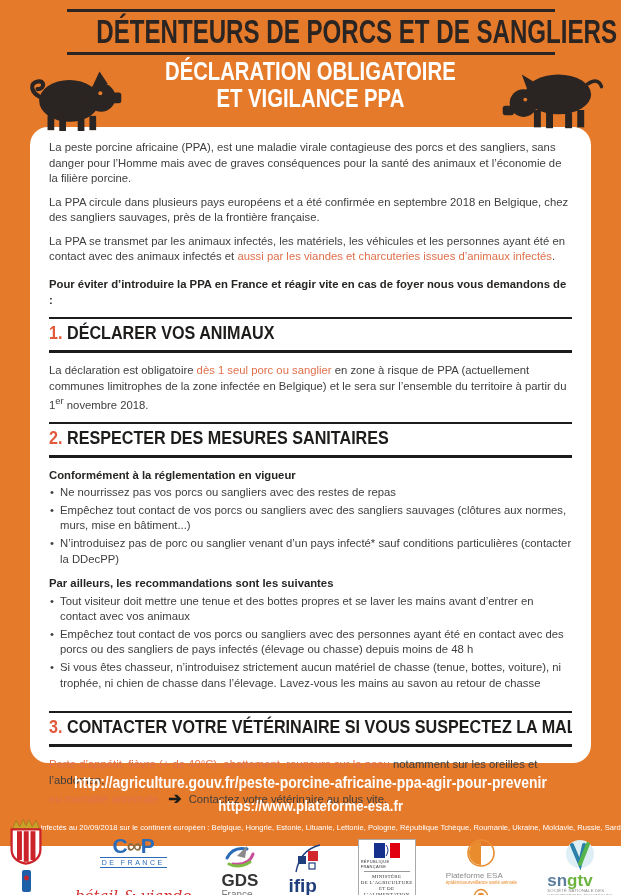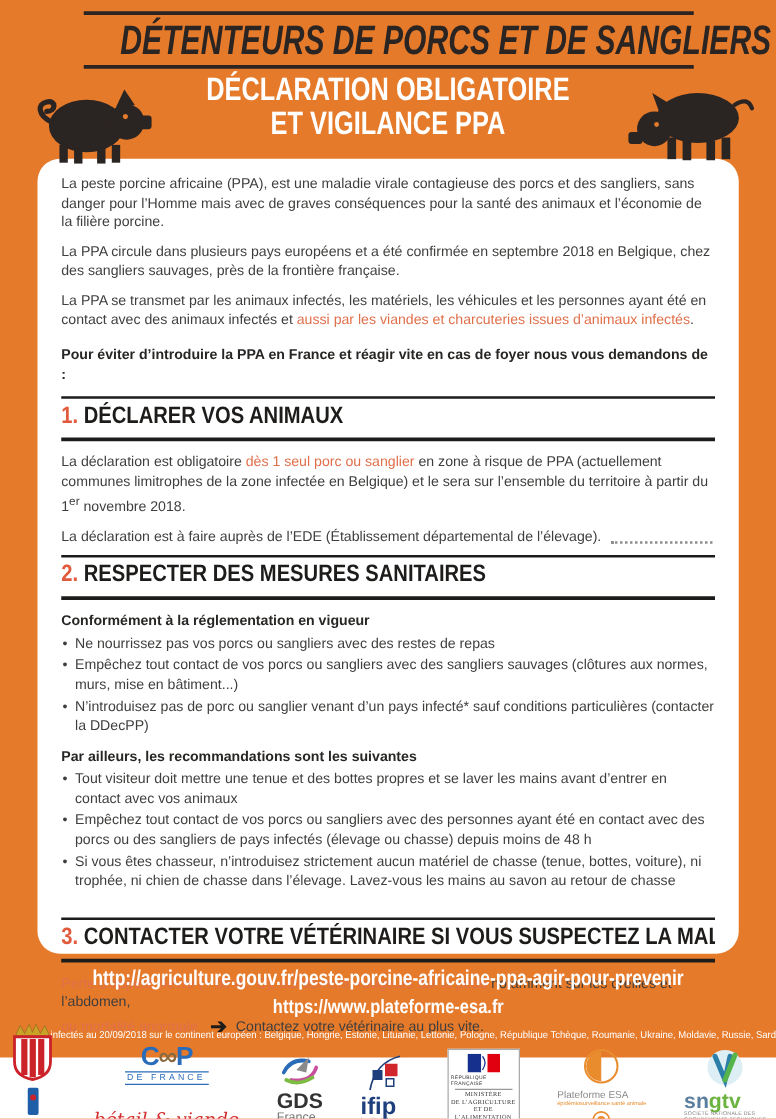--- a/index.html
+++ b/index.html
@@ -7,21 +7,21 @@
   body {
     width:621px; height:895px;
     background:#E57A2B;
     font-family:"Liberation Sans", sans-serif;
     position:relative; overflow:hidden;
   }
   
   .header { position:relative; height:118px; }
   .title-rule { height:3px; background:#2A2422; width:488px; margin:0 auto; }
   .rule-top { margin-top:9px; }
-  .main-title { text-align:center; color:#2A2422; font-weight:bold; font-size:33px; line-height:40px; white-space:nowrap;font-style:italic; }
+  .main-title { text-align:center; color:#2A2422; font-weight:bold; font-size:33px; line-height:40px; white-space:nowrap; }
   .cond { display:inline-block; transform:scaleX(0.73); transform-origin:center; white-space:nowrap; }
   .subtitle { text-align:center; color:#FFFFFF; font-weight:bold; font-size:26px; line-height:27px; margin-top:3px; }
   .subtitle .cond { transform:scaleX(0.78); }
   .pig-svg { position:absolute; }
   .pig-left { left:20px; top:60px; width:102px; height:62px; }
   .pig-right { right:16px; top:55px; width:104px; height:66px; }
   
   .card {
     background:#FFFFFF; border-radius:18px;
     margin:0 30px; height:636px;
@@ -134,24 +134,20 @@
 <div class="card">
   <p>La peste porcine africaine (PPA), est une maladie virale contagieuse des porcs et des sangliers, sans danger pour l’Homme mais avec de graves conséquences pour la santé des animaux et l’économie de la filière porcine.</p>
   <p>La PPA circule dans plusieurs pays européens et a été confirmée en septembre 2018 en Belgique, chez des sangliers sauvages, près de la frontière française.</p>
   <p><span>La PPA se transmet par les animaux infectés, les matériels, les véhicules et les personnes ayant été en contact avec des animaux infectés et </span><span class="accent">aussi par les viandes et charcuteries issues d’animaux infectés</span><span>.</span></p>
   <p class="lead">Pour éviter d’introduire la PPA en France et réagir vite en cas de foyer nous vous demandons de :</p>
 
   <div class="sec-head">
     <span class="cond"><span class="num">1.</span> <span class="t">DÉCLARER VOS ANIMAUX</span></span>
   </div>
   <p><span>La déclaration est obligatoire </span><span class="accent">dès 1 seul porc ou sanglier</span><span> en zone à risque de PPA (actuellement communes limitrophes de la zone infectée en Belgique) et le sera sur l’ensemble du territoire à partir du 1</span><sup>er</sup><span> novembre 2018.</span></p>
-  <div class="ede-line">
-    <span>La déclaration est à faire auprès de l’EDE (Établissement départemental de l’élevage).</span>
-    <span class="ede-dots"></span>
-  </div>
 
   <div class="sec-head">
     <span class="cond"><span class="num">2.</span> <span class="t">RESPECTER DES MESURES SANITAIRES</span></span>
   </div>
   <p class="subhead">Conformément à la réglementation en vigueur</p>
   <ul class="bullets">
     <li>Ne nourrissez pas vos porcs ou sangliers avec des restes de repas</li>
     <li>Empêchez tout contact de vos porcs ou sangliers avec des sangliers sauvages (clôtures aux normes, murs, mise en bâtiment...)</li>
     <li>N’introduisez pas de porc ou sanglier venant d’un pays infecté* sauf conditions particulières (contacter la DDecPP)</li>
   </ul>

